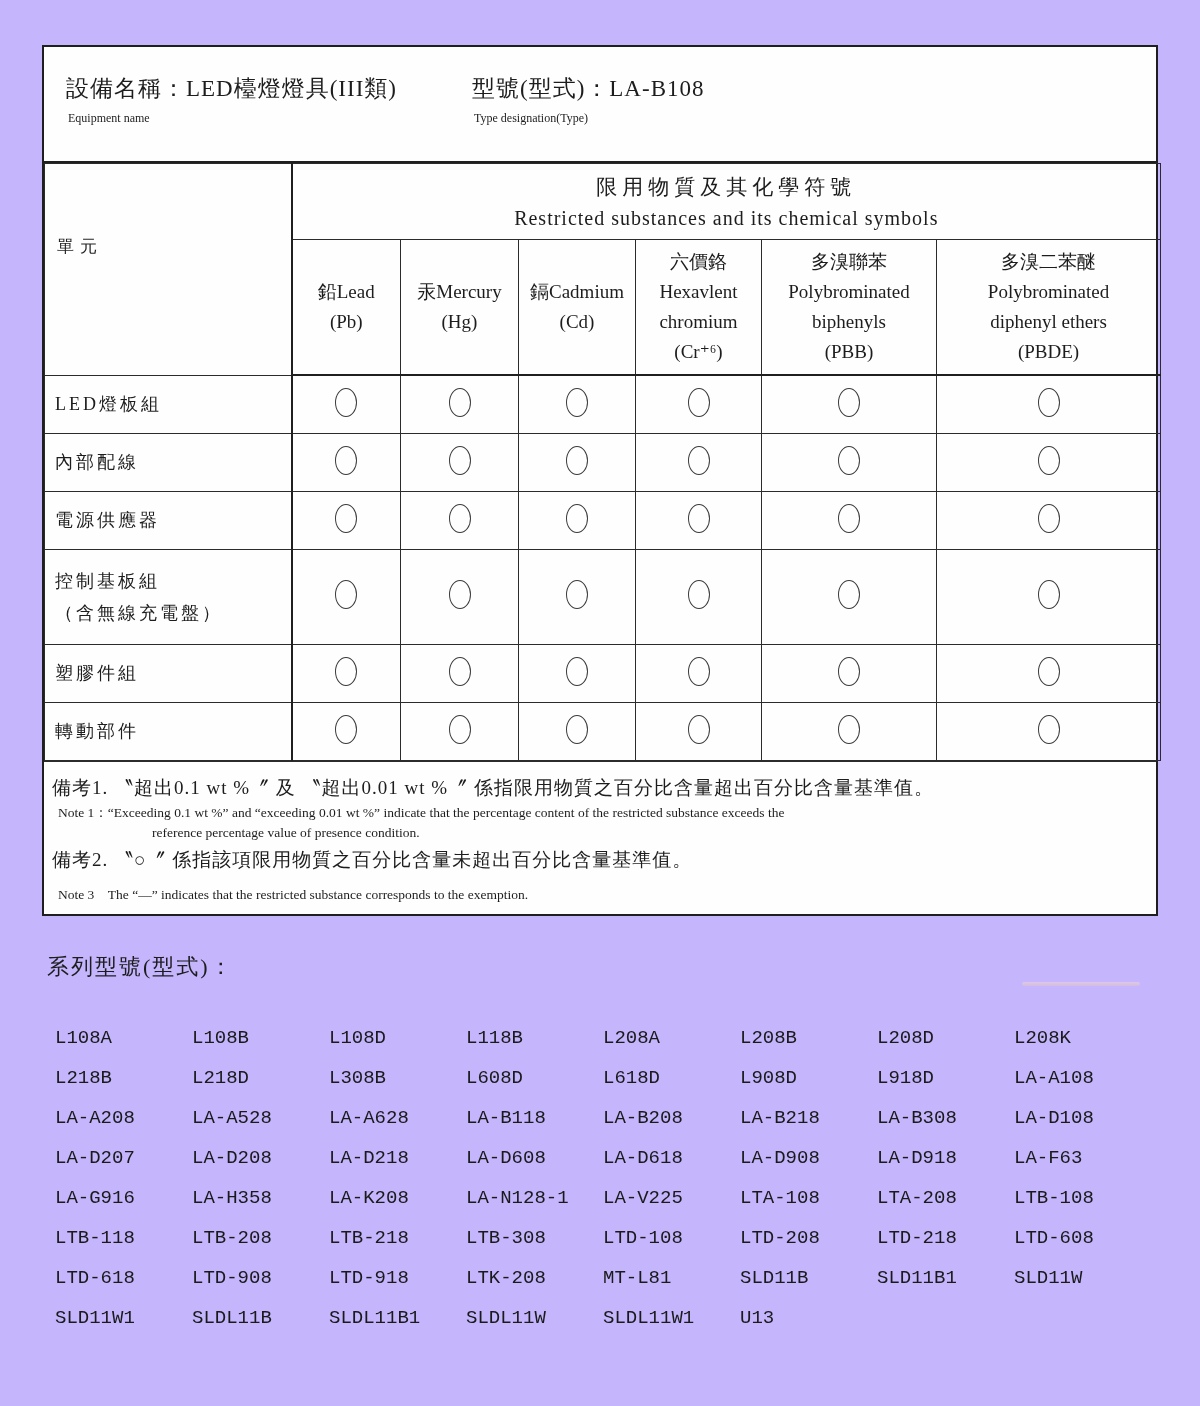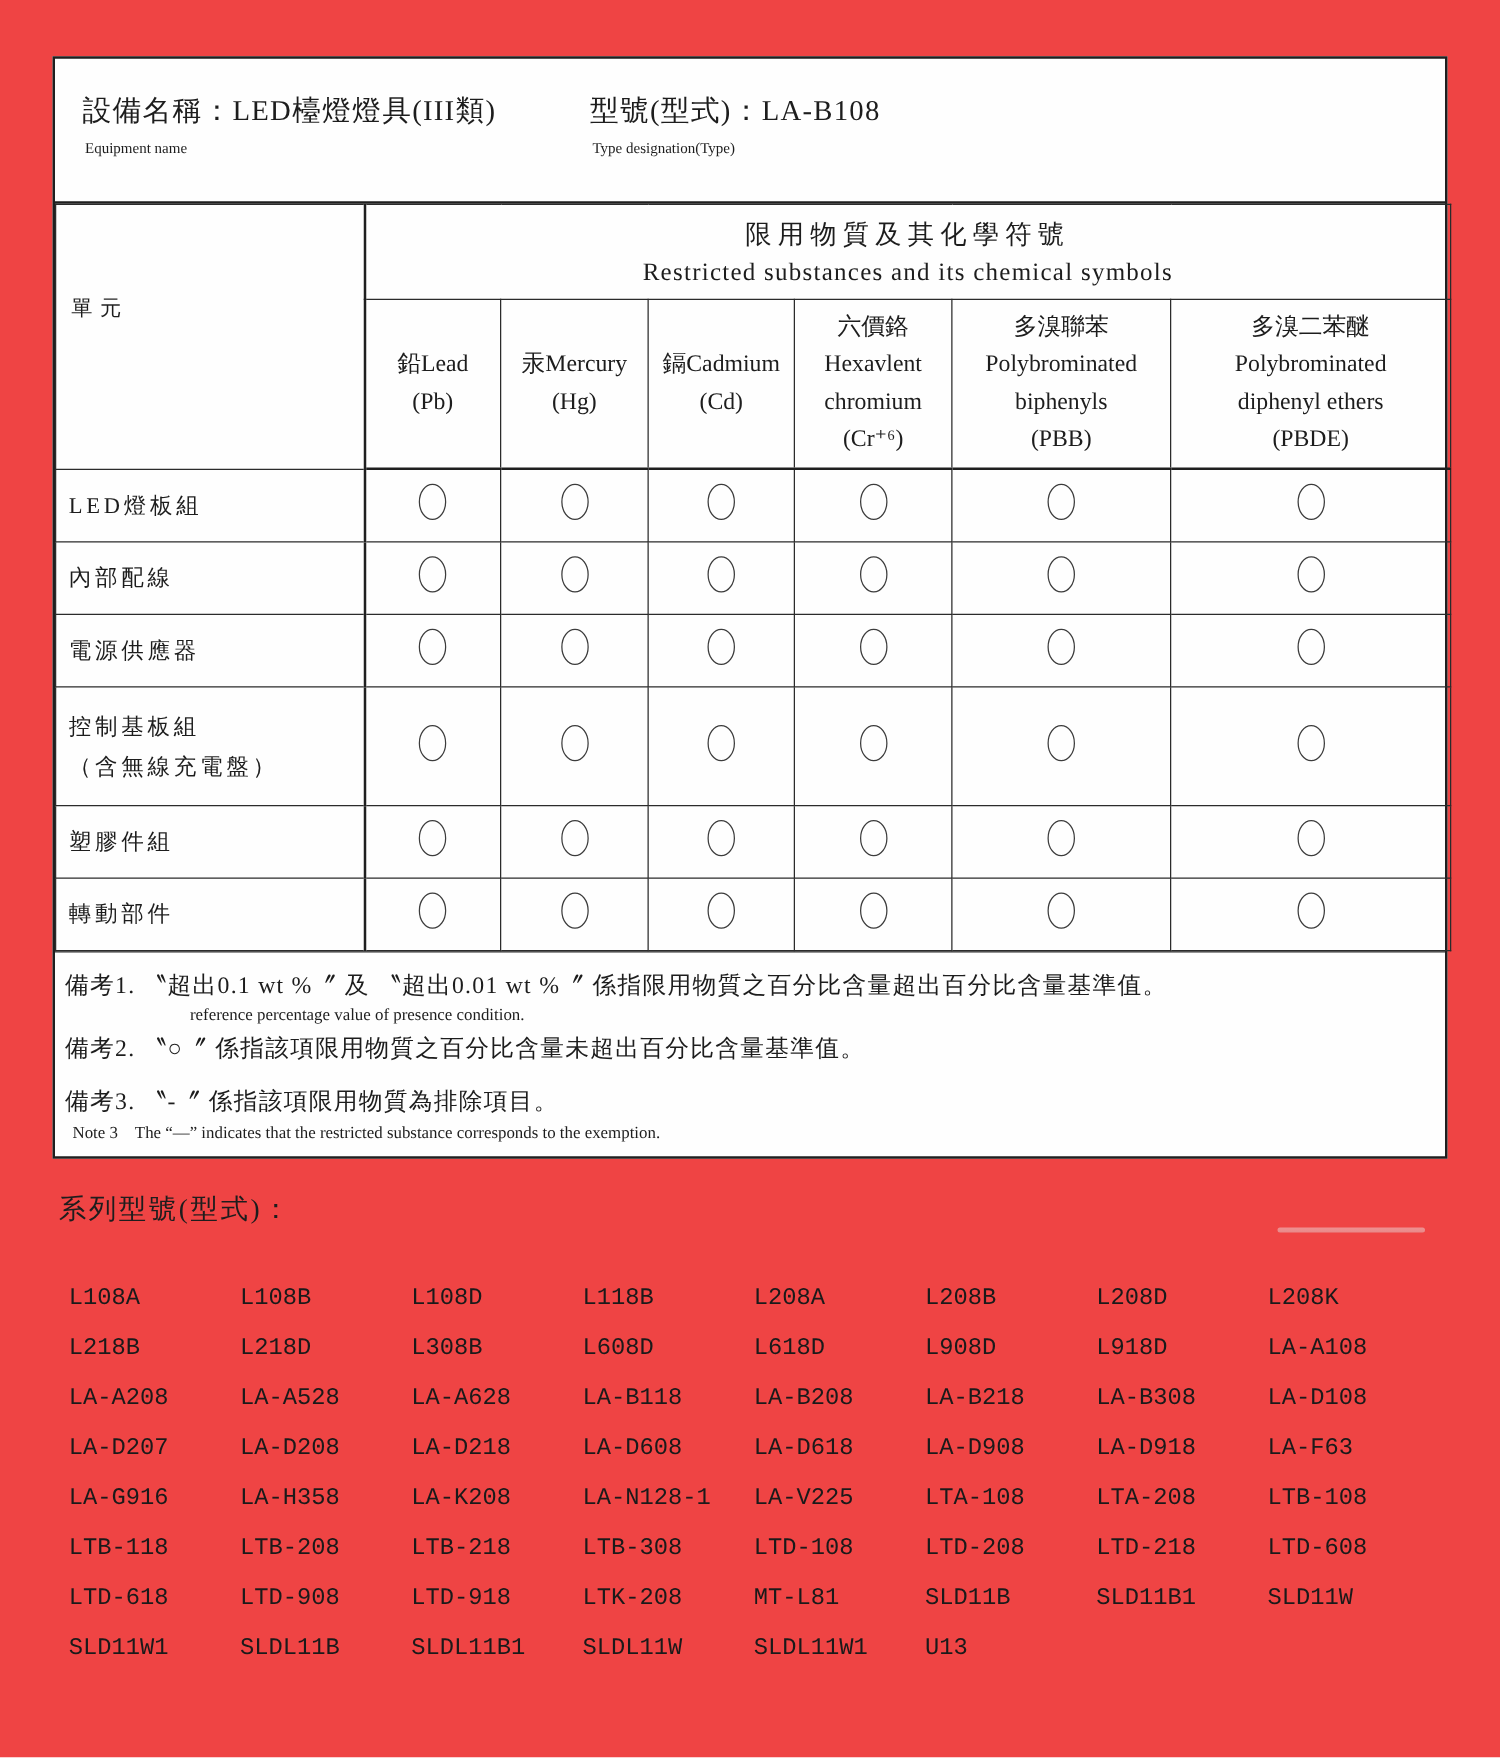--- a/index.html
+++ b/index.html
@@ -1,20 +1,20 @@
 <!DOCTYPE html>
 <html><head>
 <meta charset="utf-8">
 <style>
   html,body { margin:0; padding:0; background:#ffffff; }
   .page {
     position: relative;
     width: 1200px;
     height: 1406px;
-    background: #ef4444;
+    background: #c4b5fd;
     font-family: "Liberation Serif", "DejaVu Serif", serif;
     color: #1d1d1d;
     overflow: hidden;
   }
 
   
   .sheet {
     position: absolute;
     left: 42px; top: 45px;
     width: 1112px;
@@ -224,24 +224,24 @@
           <td class="mark"><span class="ring"></span></td>
           <td class="mark"><span class="ring"></span></td>
           <td class="mark"><span class="ring"></span></td>
           <td class="mark"><span class="ring"></span></td>
         </tr>
       </tbody>
     </table>
 
     <div class="notes">
       <div class="note-zh">備考1. 〝超出0.1 wt %〞 及 〝超出0.01 wt %〞 係指限用物質之百分比含量超出百分比含量基準值。</div>
+      <div class="note-en">Note 1：“Exceeding 0.1 wt %” and “exceeding 0.01 wt %” indicate that the percentage content of the restricted substance exceeds the</div>
       <div class="note-en cont">reference percentage value of presence condition.</div>
       <div class="note-zh">備考2. 〝○〞 係指該項限用物質之百分比含量未超出百分比含量基準值。</div>
       <div class="note-gap"></div>
-      <div class="note-zh">備考3. 〝-〞 係指該項限用物質為排除項目。</div>
       <div class="note-en">Note 3　The “—” indicates that the restricted substance corresponds to the exemption.</div>
     </div>
   </div>
 
   <div class="series-heading">系列型號(型式)：</div>
 
   <div class="faint-line"></div>
 
   <div class="model-grid">
       <span>L108A</span>

